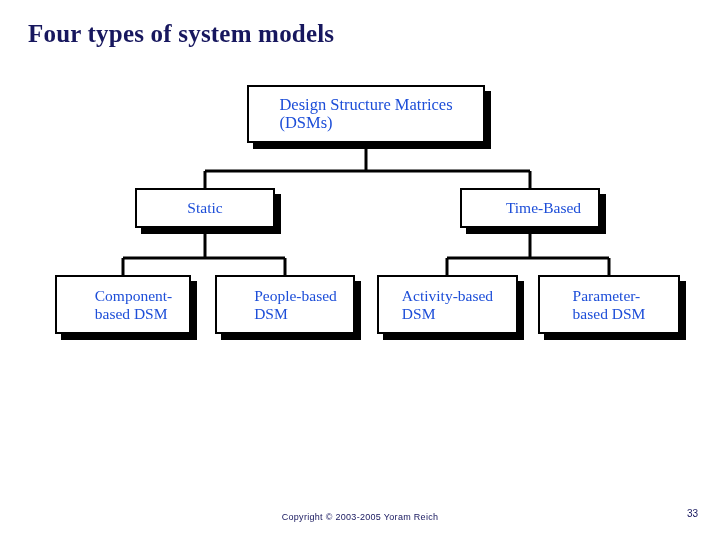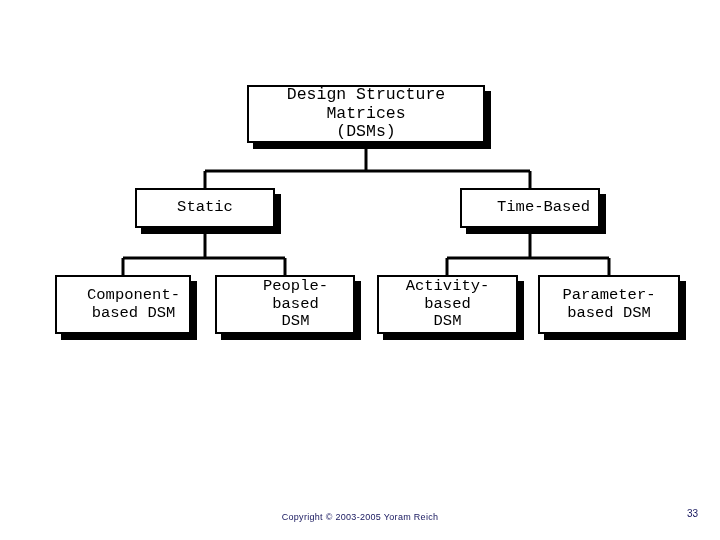--- a/index.html
+++ b/index.html
@@ -54,24 +54,23 @@
 
   .node {
     position: absolute;
     box-sizing: border-box;
     background: #ffffff;
     border: 2px solid #000000;
     box-shadow: 6px 6px 0 0 #000000;
     display: flex;
     align-items: center;
     justify-content: center;
-    text-align: center;
-    font-family: Liberation Mono, monospace;
+    font-family: Liberation Serif, serif;
     font-size: 15.5px;
-    color: #000000;
+    color: #1d4ed8;
     line-height: 1.12;
     padding: 0 4px;
     z-index: 2;
   }
   .node .node-label {
     display: block;
     white-space: pre-line;
   }
 
   #node-root   { left: 247px; top: 15px;  width: 238px; height: 58px; font-size: 16.5px; }
@@ -131,20 +130,21 @@
     font-family: "Liberation Sans", sans-serif;
     font-size: 10px;
     color: #17175e;
   }
 </style>
 </head>
 <body>
 
 <div id="slide">
 
+  <div id="slide-title">Four types of system models</div>
 
   <div id="diagram">
 
     <svg id="connectors" viewBox="0 0 720 280" width="720" height="280" aria-hidden="true">
 
       <line x1="366" y1="73" x2="366" y2="101" stroke="#000" stroke-width="3"></line>
       <line x1="205" y1="101" x2="530" y2="101" stroke="#000" stroke-width="3"></line>
       <line x1="205" y1="101" x2="205" y2="118" stroke="#000" stroke-width="3"></line>
       <line x1="530" y1="101" x2="530" y2="118" stroke="#000" stroke-width="3"></line>
 

